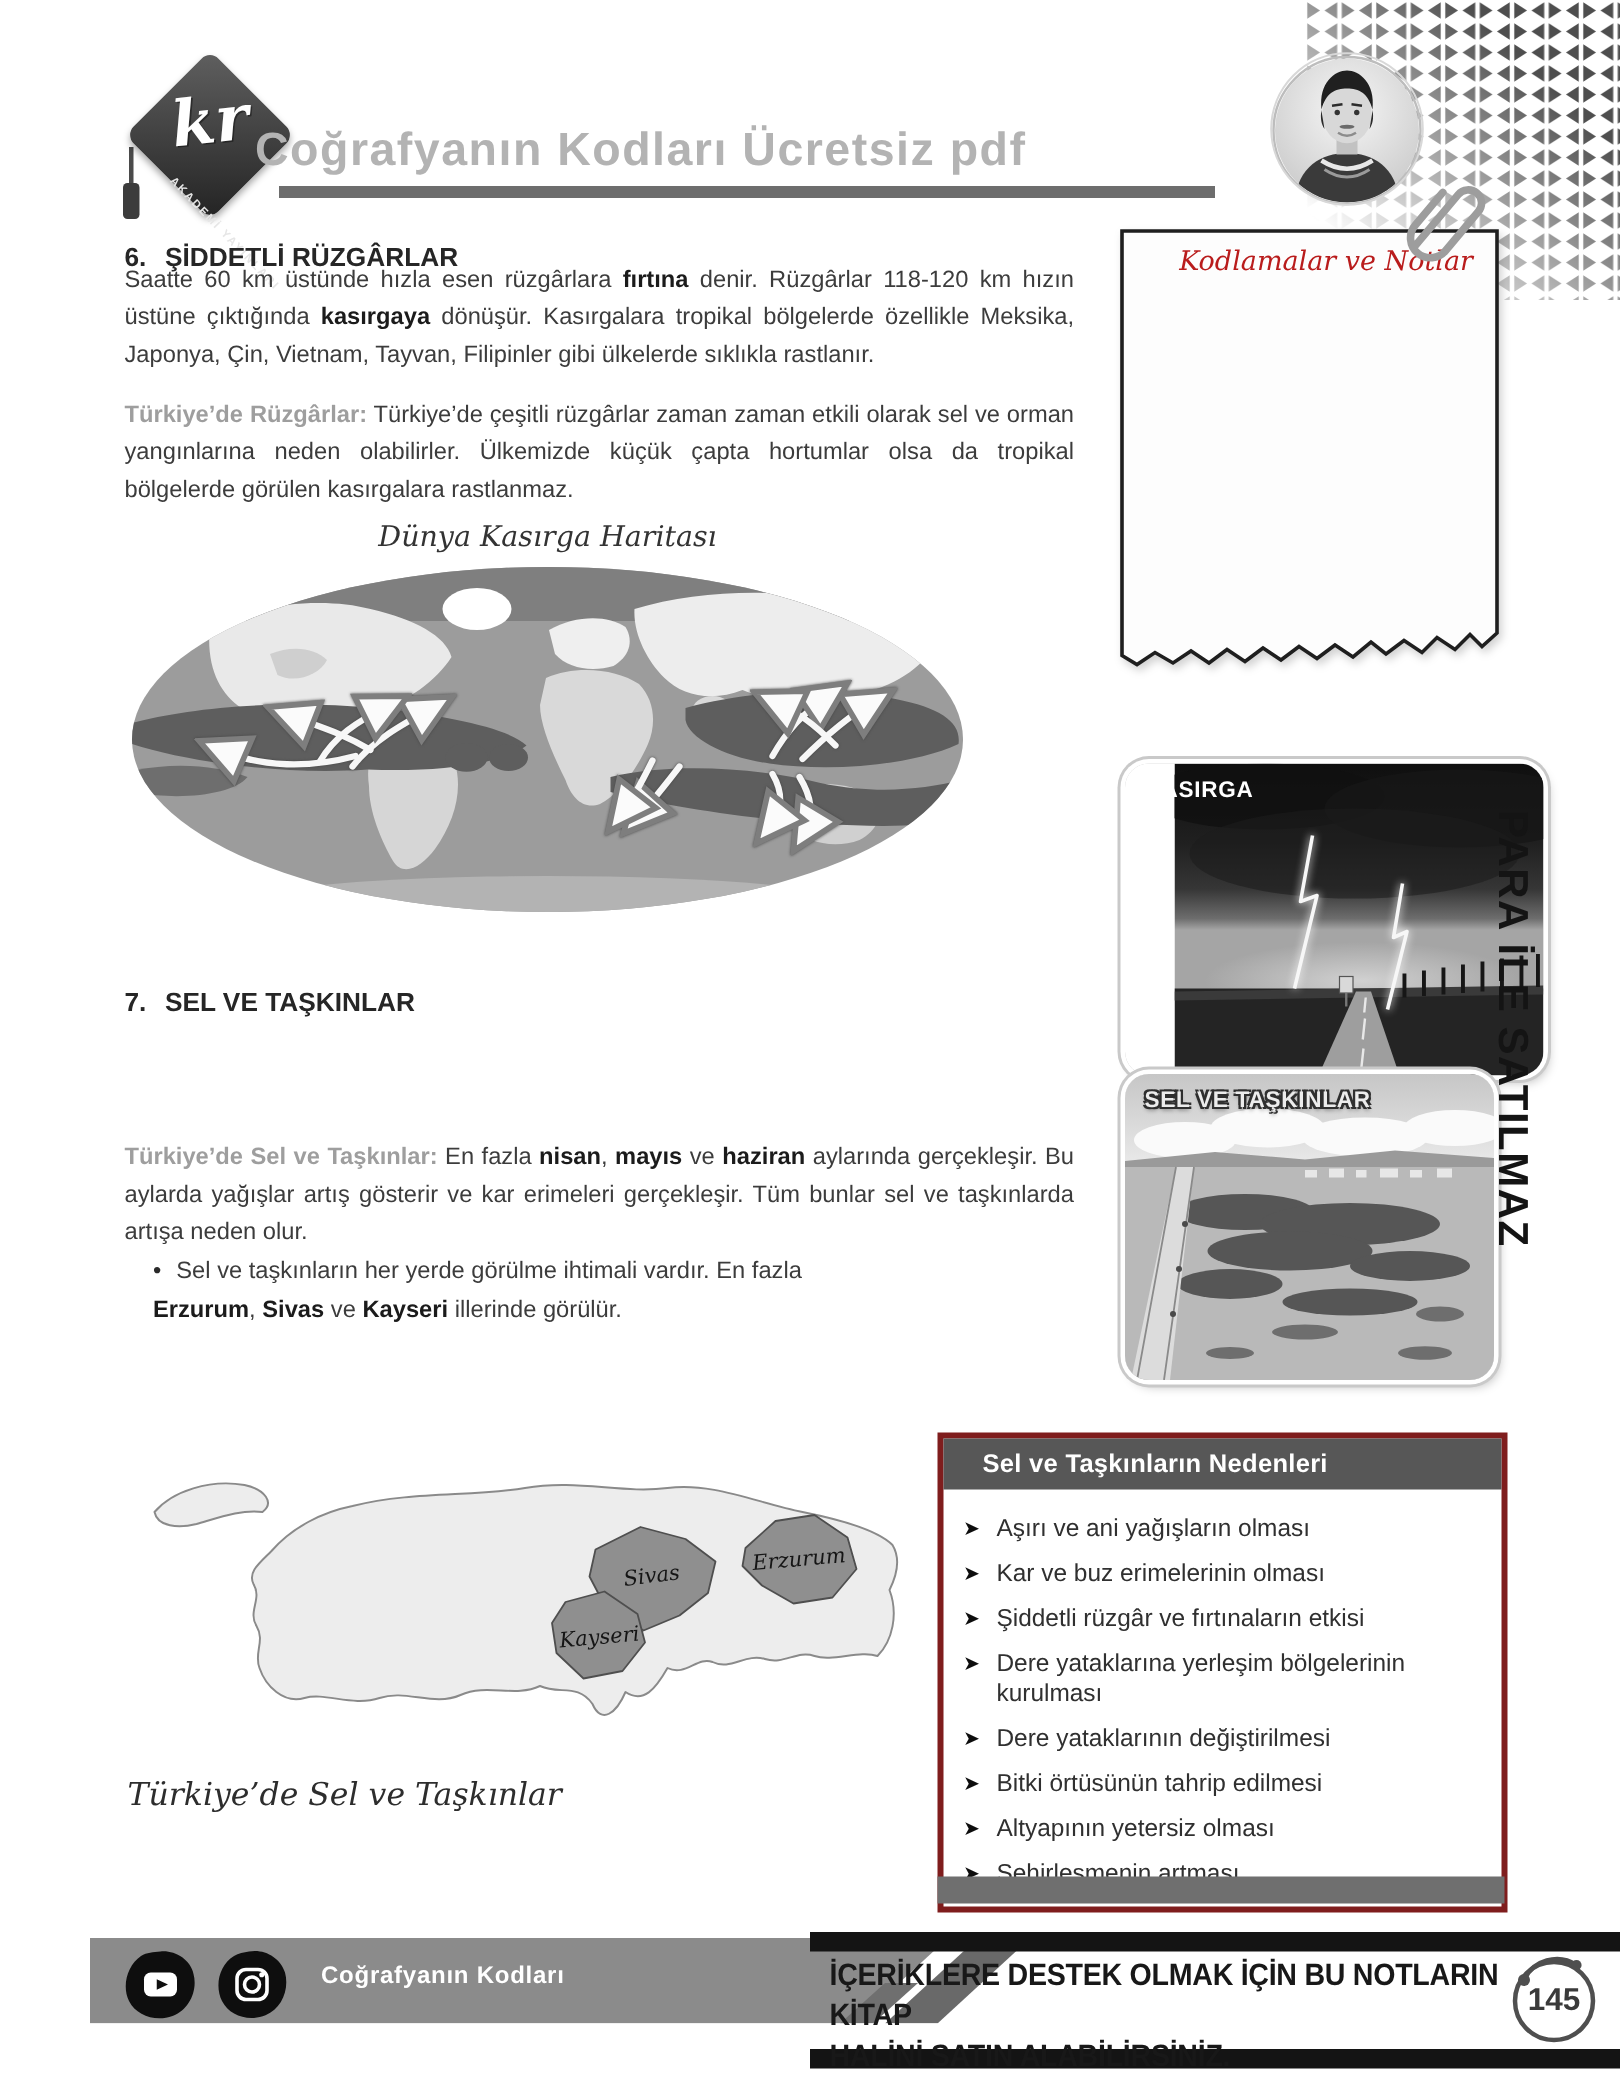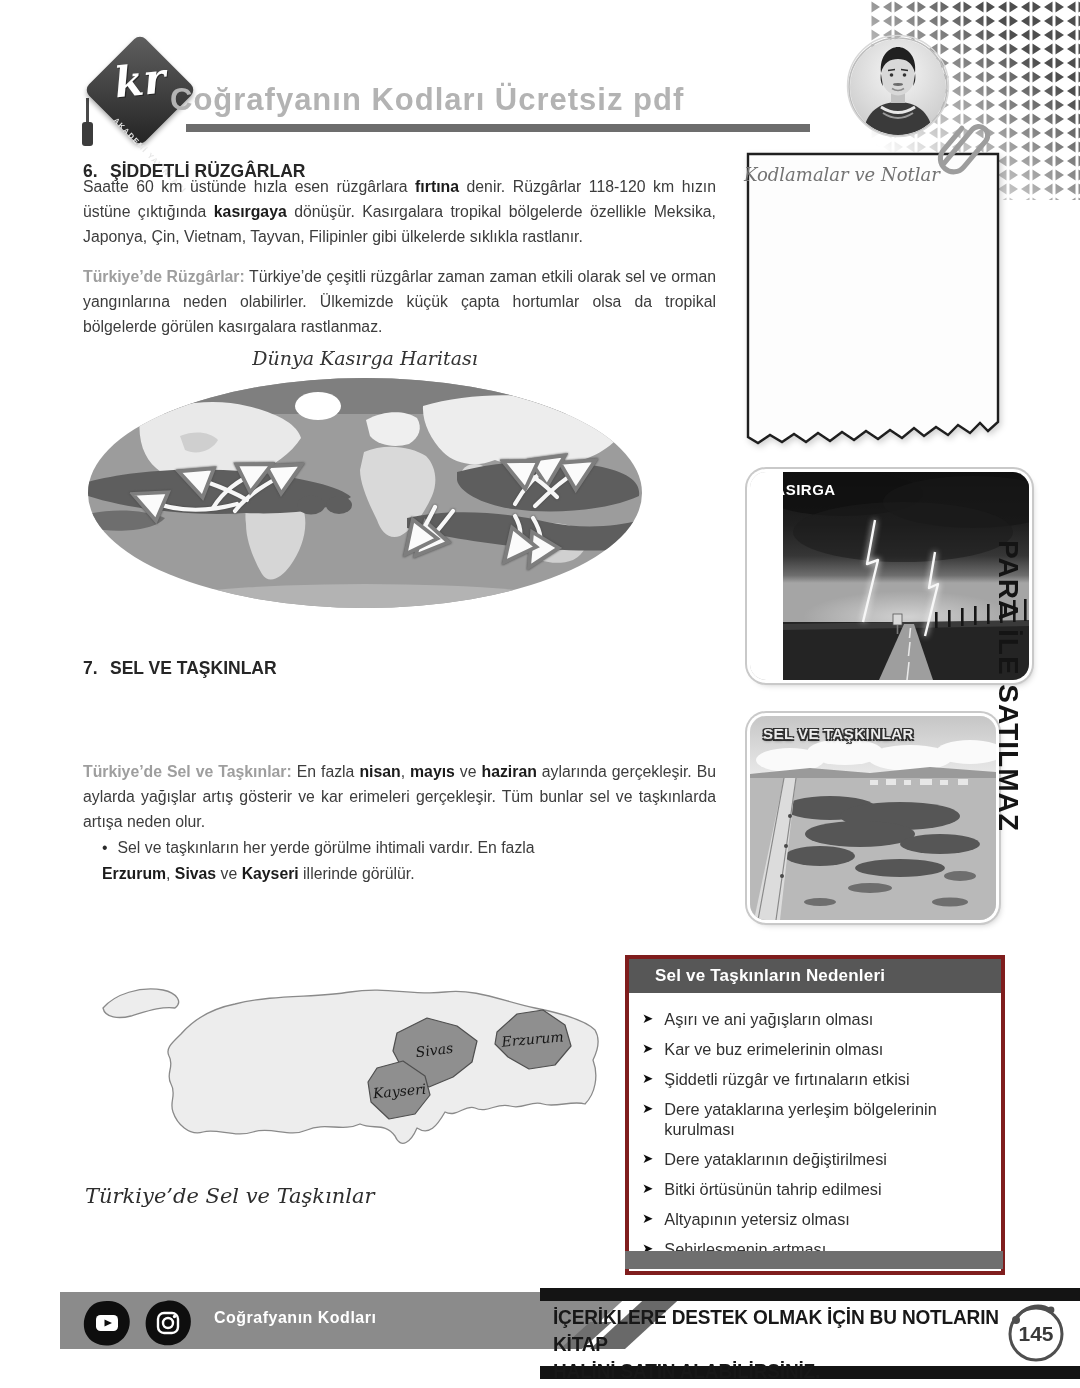--- a/index.html
+++ b/index.html
@@ -17,28 +17,28 @@
         font-family:"DejaVu Serif",serif;font-style:italic;font-weight:bold;font-size:42px;color:#fff;
         transform:rotate(-6deg);text-shadow:1px 1px 0 rgba(0,0,0,.4);}
   .logo .sub{position:absolute;left:34px;top:74px;transform:rotate(46deg);transform-origin:left top;
         font-size:7.5px;letter-spacing:1.5px;color:#e6e6e6;font-weight:bold;white-space:nowrap;width:70px;line-height:9px;}
   .page-title{position:absolute;left:170px;top:82px;font-size:31px;font-weight:bold;color:#b3b3b3;letter-spacing:1px;}
   .title-rule{position:absolute;left:186px;top:124px;width:624px;height:8px;background:#6d6d6d;}
   .avatar{position:absolute;left:845px;top:34px;width:106px;height:106px;}
 
   
   .note{position:absolute;left:744px;top:150px;width:258px;height:324px;filter:drop-shadow(2px 3px 3px rgba(0,0,0,.18));}
-  .note-title{position:absolute;left:744px;top:164px;width:238px;text-align:left;
-        font-family:"DejaVu Serif",serif;font-style:italic;font-size:18px;color:#737373;}
+  .note-title{position:absolute;left:744px;top:164px;width:238px;text-align:right;
+        font-family:"DejaVu Serif",serif;font-style:italic;font-size:18px;color:#b91c1c;}
   .paperclip{position:absolute;left:944px;top:116px;width:44px;height:66px;transform:rotate(40deg);}
 
   
   .card{position:absolute;border-radius:16px;overflow:hidden;
         box-shadow:0 0 0 3px #ffffff,0 0 0 5px #c9c9c9,3px 4px 7px rgba(0,0,0,.28);}
-  .card-storm{left:750px;top:472px;width:246px;height:208px;padding-left:33px;}
+  .card-storm{left:750px;top:509px;width:246px;height:208px;padding-left:33px;}
   .card-flood{left:750px;top:716px;width:246px;height:204px;}
   .card svg{display:block;}
   .card-label{position:absolute;left:13px;top:9px;font-weight:bold;font-size:15px;color:#fff;letter-spacing:.5px;z-index:2;}
   .card-flood .card-label{color:#ececec;
         text-shadow:-1.5px -1.5px 0 #2f2f2f,1.5px -1.5px 0 #2f2f2f,-1.5px 1.5px 0 #2f2f2f,1.5px 1.5px 0 #2f2f2f,0 2px 3px rgba(0,0,0,.45);}
 
   .watermark{position:absolute;left:992px;top:540px;height:250px;writing-mode:vertical-rl;
         font-weight:bold;font-size:28px;letter-spacing:1px;color:#141414;white-space:nowrap;}
 
   

